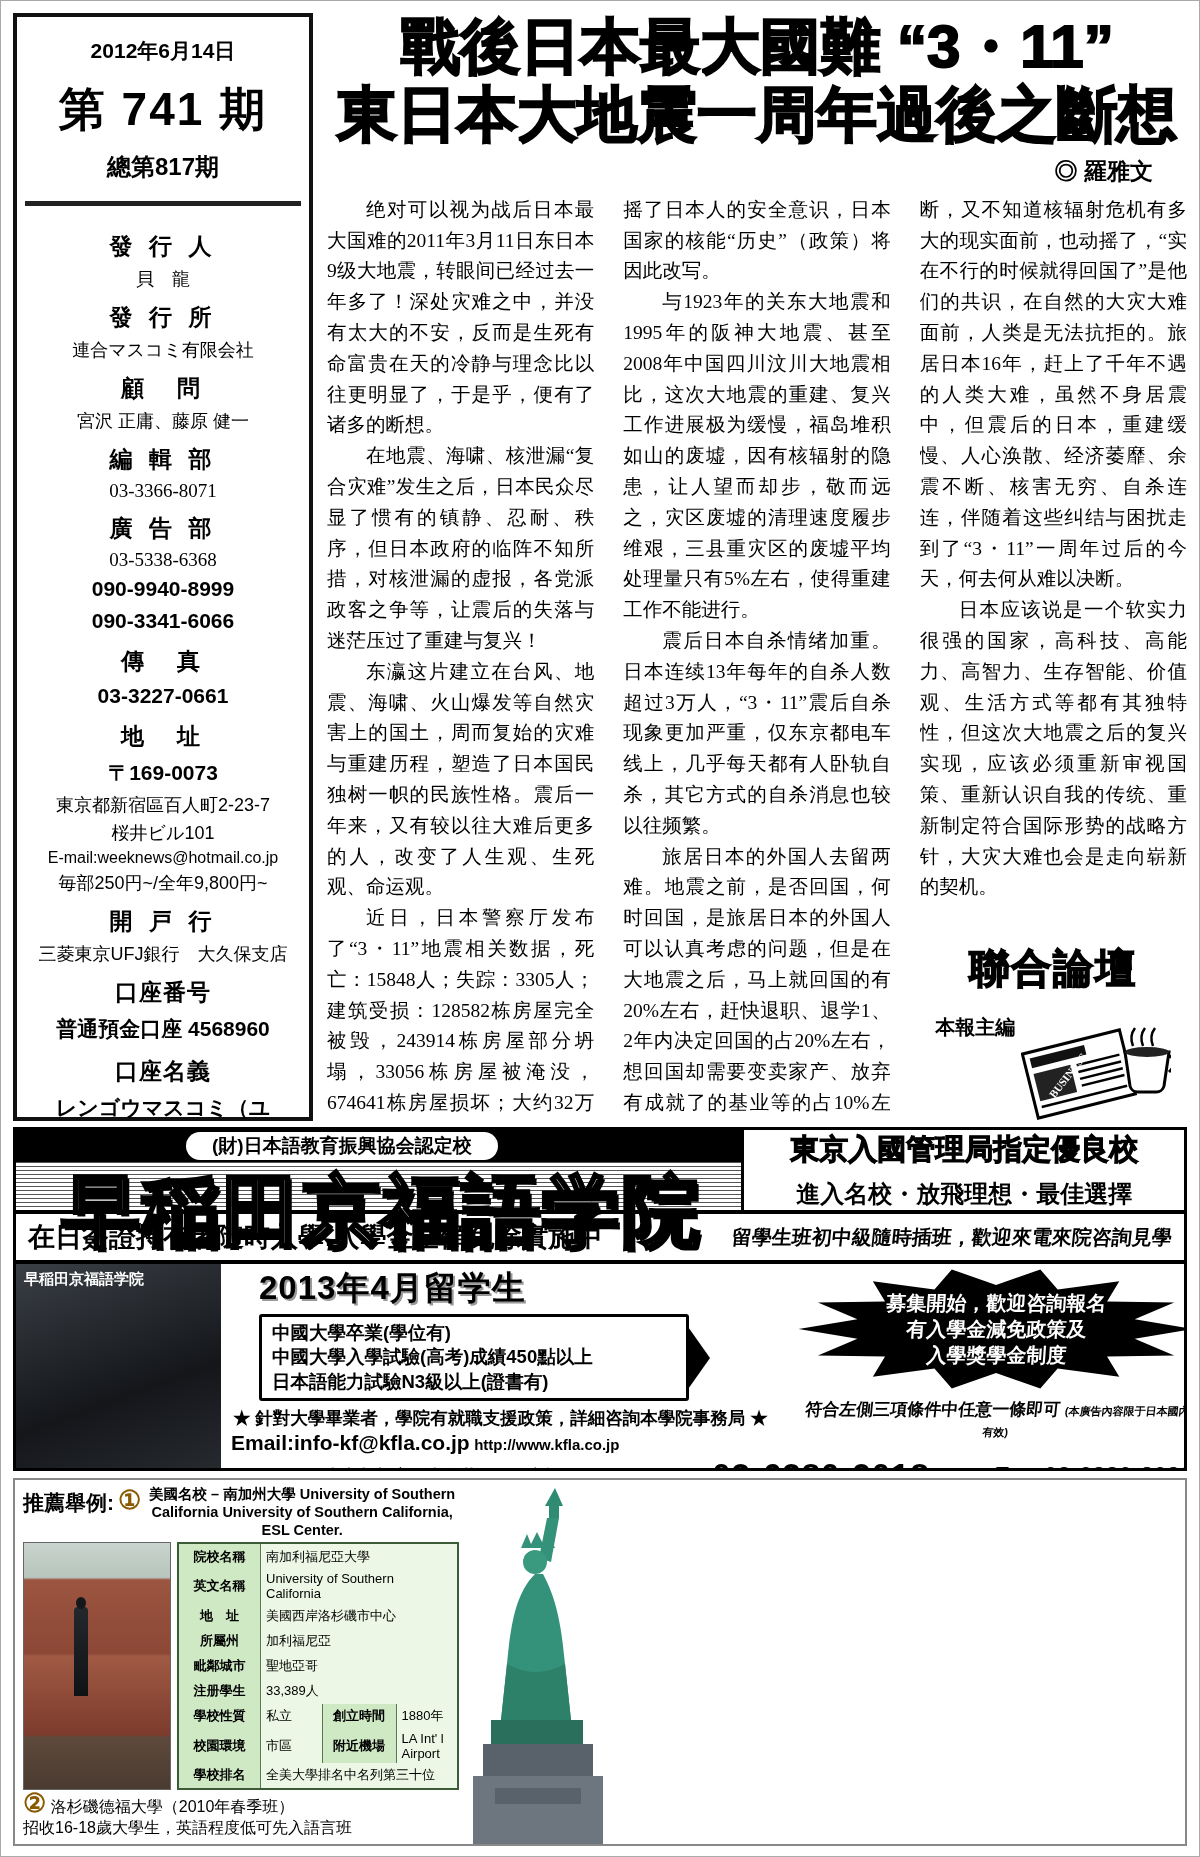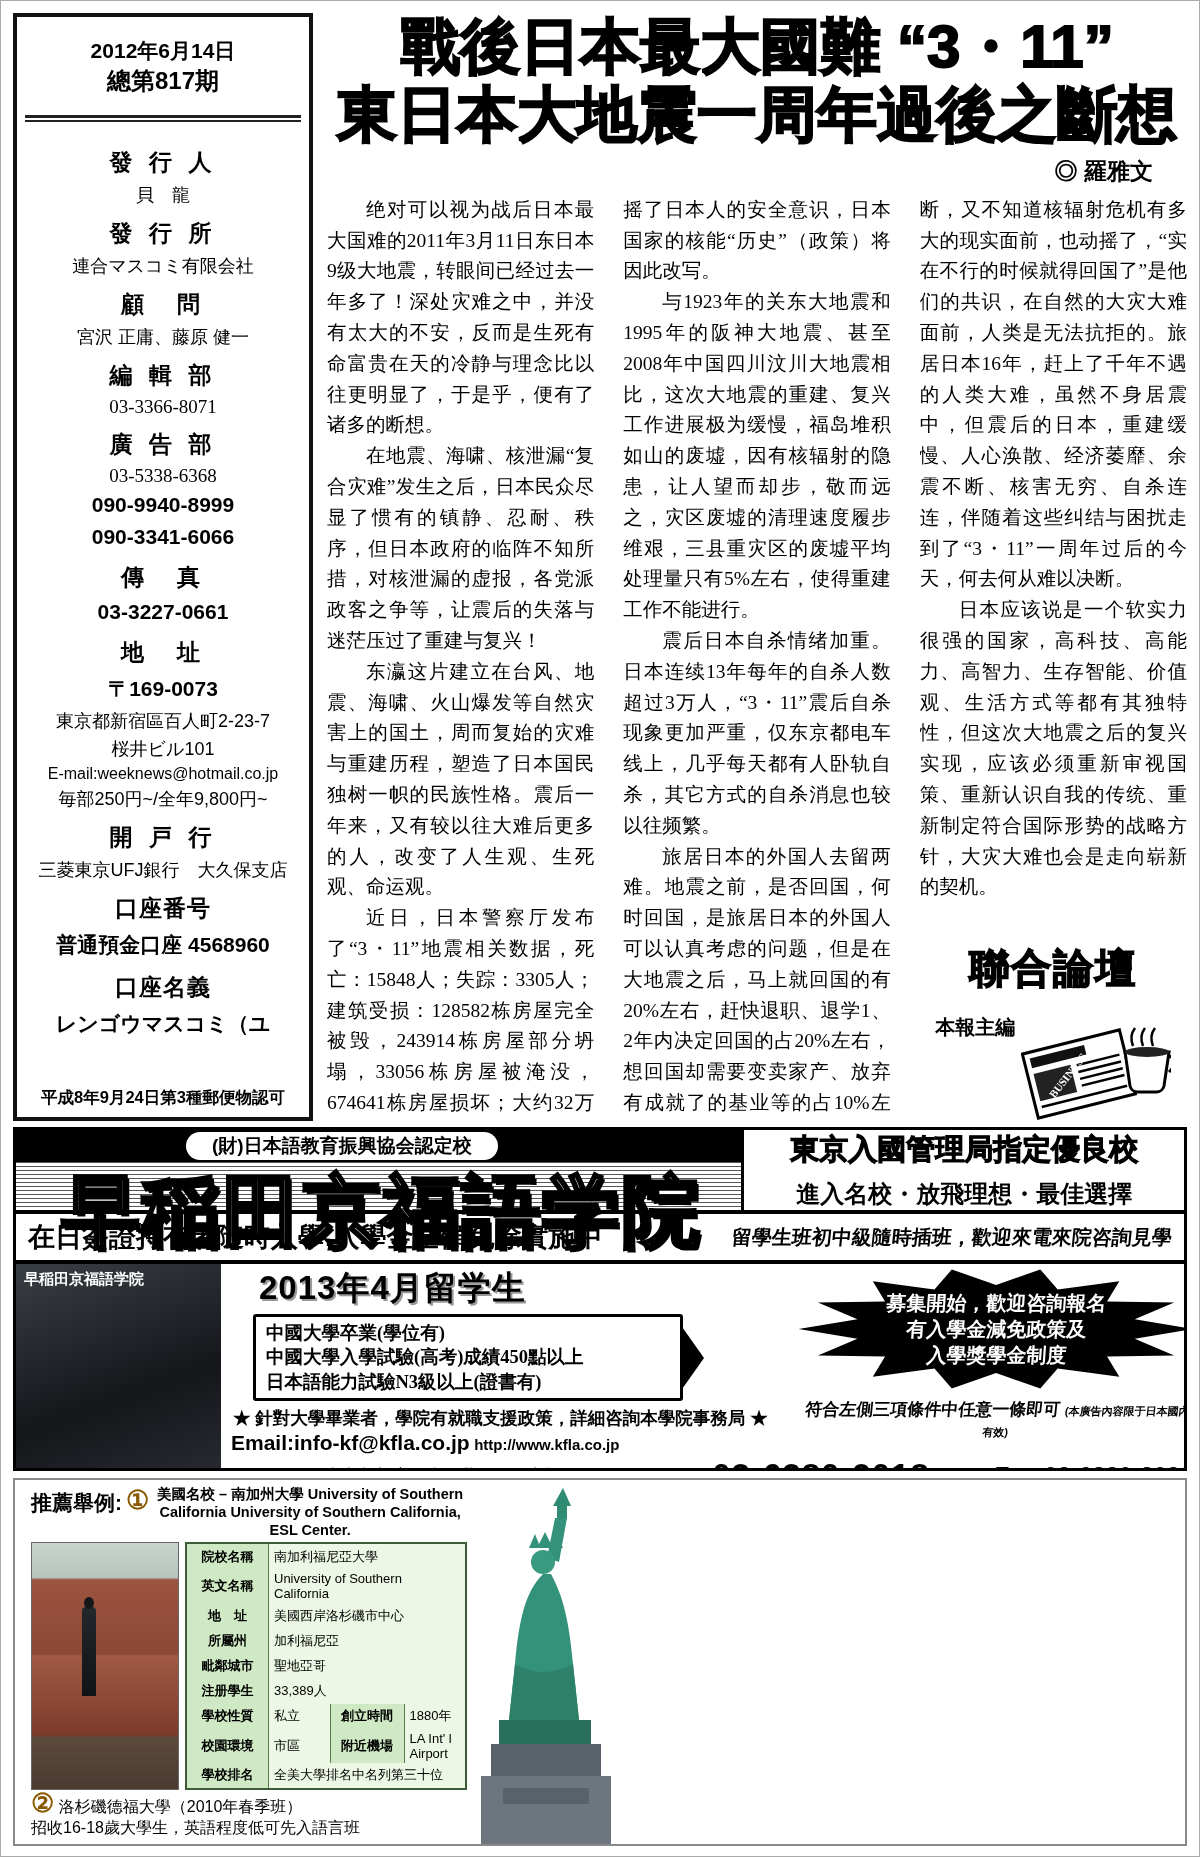--- a/index.html
+++ b/index.html
@@ -60,21 +60,21 @@
             justify-content:space-between; padding:5px 12px; }
   .w-band-left { font-size:27px; font-weight:900; }
   .w-band-right { font-size:20px; font-weight:900; transform:skewX(-6deg); }
   .w-lower { display:flex; flex:1; }
   .w-photo { width:205px; flex:none; background:linear-gradient(160deg,#3a3f45 0%,#14161a 55%,#2c2f35 100%);
              color:#fff; font-size:15px; font-weight:bold; padding:6px 8px; }
   .w-lower-right { flex:1; display:flex; flex-direction:column; padding:2px 6px 2px 10px; }
   .w-lower-main { display:flex; flex:1; gap:10px; }
   .w-center { flex:1; }
   .w-recruit { font-size:33px; font-weight:900; text-shadow:2px 2px 0 #999; letter-spacing:1px; margin:0 0 3px 28px; }
-  .w-reqbox { border:3px solid #000; border-radius:3px; padding:4px 10px; width:430px; position:relative; margin-left:22px;font-family:Liberation Serif, serif; }
+  .w-reqbox { border:3px solid #000; border-radius:3px; padding:4px 10px; width:430px; position:relative; margin-left:28px; }
   .w-reqbox:after { content:""; position:absolute; right:-24px; top:50%; transform:translateY(-50%);
                     border-left:24px solid #000; border-top:34px solid transparent; border-bottom:34px solid transparent; }
   .w-req { font-size:18.5px; font-weight:bold; line-height:1.32; }
   .w-note { font-size:17.5px; font-weight:900; margin:5px 0 1px 2px; }
   .w-email { font-size:21px; font-weight:900; }
   .w-url { font-size:15px; font-weight:bold; }
   .w-right { width:395px; flex:none; position:relative; }
   .w-burst { position:relative; height:122px; margin-top:2px; }
   .w-burst-bg { position:absolute; inset:0; background:#000;
     clip-path:polygon(100% 50%,85.1% 58%,95.1% 71.7%,78.1% 72.5%,81.2% 89.1%,65.6% 82.4%,61.2% 98.8%,50% 86%,38.8% 98.8%,34.4% 82.4%,18.8% 89.1%,21.9% 72.5%,4.9% 71.7%,14.9% 58%,0% 50%,14.9% 42%,4.9% 28.3%,21.9% 27.5%,18.8% 10.9%,34.4% 17.6%,38.8% 1.2%,50% 14%,61.2% 1.2%,65.6% 17.6%,81.2% 10.9%,78.1% 27.5%,95.1% 28.3%,85.1% 42%); }
@@ -82,21 +82,21 @@
   .w-burst-text div { font-size:20px; line-height:1.3; transform:skewX(-4deg); }
   .w-cond { text-align:center; font-size:17px; font-weight:900; margin-top:8px; transform:skewX(-6deg); }
   .w-cond small { font-size:11px; font-weight:bold; }
   .w-bottomline { display:flex; align-items:center; gap:10px; padding:2px 0 4px 0; white-space:nowrap; }
   .w-addr { font-size:17px; font-weight:bold; }
   .w-phone { font-size:33px; font-weight:900; letter-spacing:1px; }
   .w-phone-note { font-size:15px; font-weight:bold; }
   .w-fax { font-size:24px; font-weight:bold; }
 
   
-  .usa { border:2px solid #888; margin-top:7px; height:368px; display:flex; overflow:hidden;padding-left:8px; }
+  .usa { border:2px solid #888; margin-top:7px; height:368px; display:flex; overflow:hidden; }
   .usa-left { width:452px; flex:none; padding:5px 8px; display:flex; flex-direction:column; }
   .usa-head { display:flex; gap:4px; align-items:flex-start; }
   .usa-reco { font-size:21px; font-weight:900; white-space:nowrap; padding-top:4px; }
   .usa-circ { font-size:26px; font-weight:900; color:#8a5a00; line-height:1; padding-top:2px; }
   .usa-head-text { font-size:14.5px; font-weight:bold; text-align:center; line-height:1.25; }
   .usa-body { display:flex; gap:6px; margin-top:3px; flex:1;border-radius:14px; }
   .usc-photo { width:148px; flex:none; border:1px solid #666; position:relative;
     background:linear-gradient(180deg,#c8d4cd 0%,#b7c5bd 14%,#9b5540 15%,#8c4736 45%,#a05a44 46%,#7c3b2c 78%,#5e4a3c 79%,#4a3a30 100%); }
   .usc-statue { position:absolute; left:34%; top:26%; width:14px; height:36%;
     background:linear-gradient(180deg,#23282c,#101316); border-radius:4px 4px 0 0; }
@@ -145,20 +145,21 @@
 </style>
 </head>
 <body>
 
 <div class="page">
 
   <div class="top">
 
     <div class="sidebar">
       <div class="sb-date">2012年6月14日</div>
+      <div class="sb-issue">第 741 期</div>
       <div class="sb-total">總第817期</div>
       <div class="sb-rule"></div>
 
       <div class="sb-label">發 行 人</div>
       <div class="sb-val">貝　龍</div>
       <div class="sb-label">發 行 所</div>
       <div class="sb-val">連合マスコミ有限会社</div>
       <div class="sb-label">顧　問</div>
       <div class="sb-val">宮沢 正庸、藤原 健一</div>
       <div class="sb-label">編 輯 部</div>

